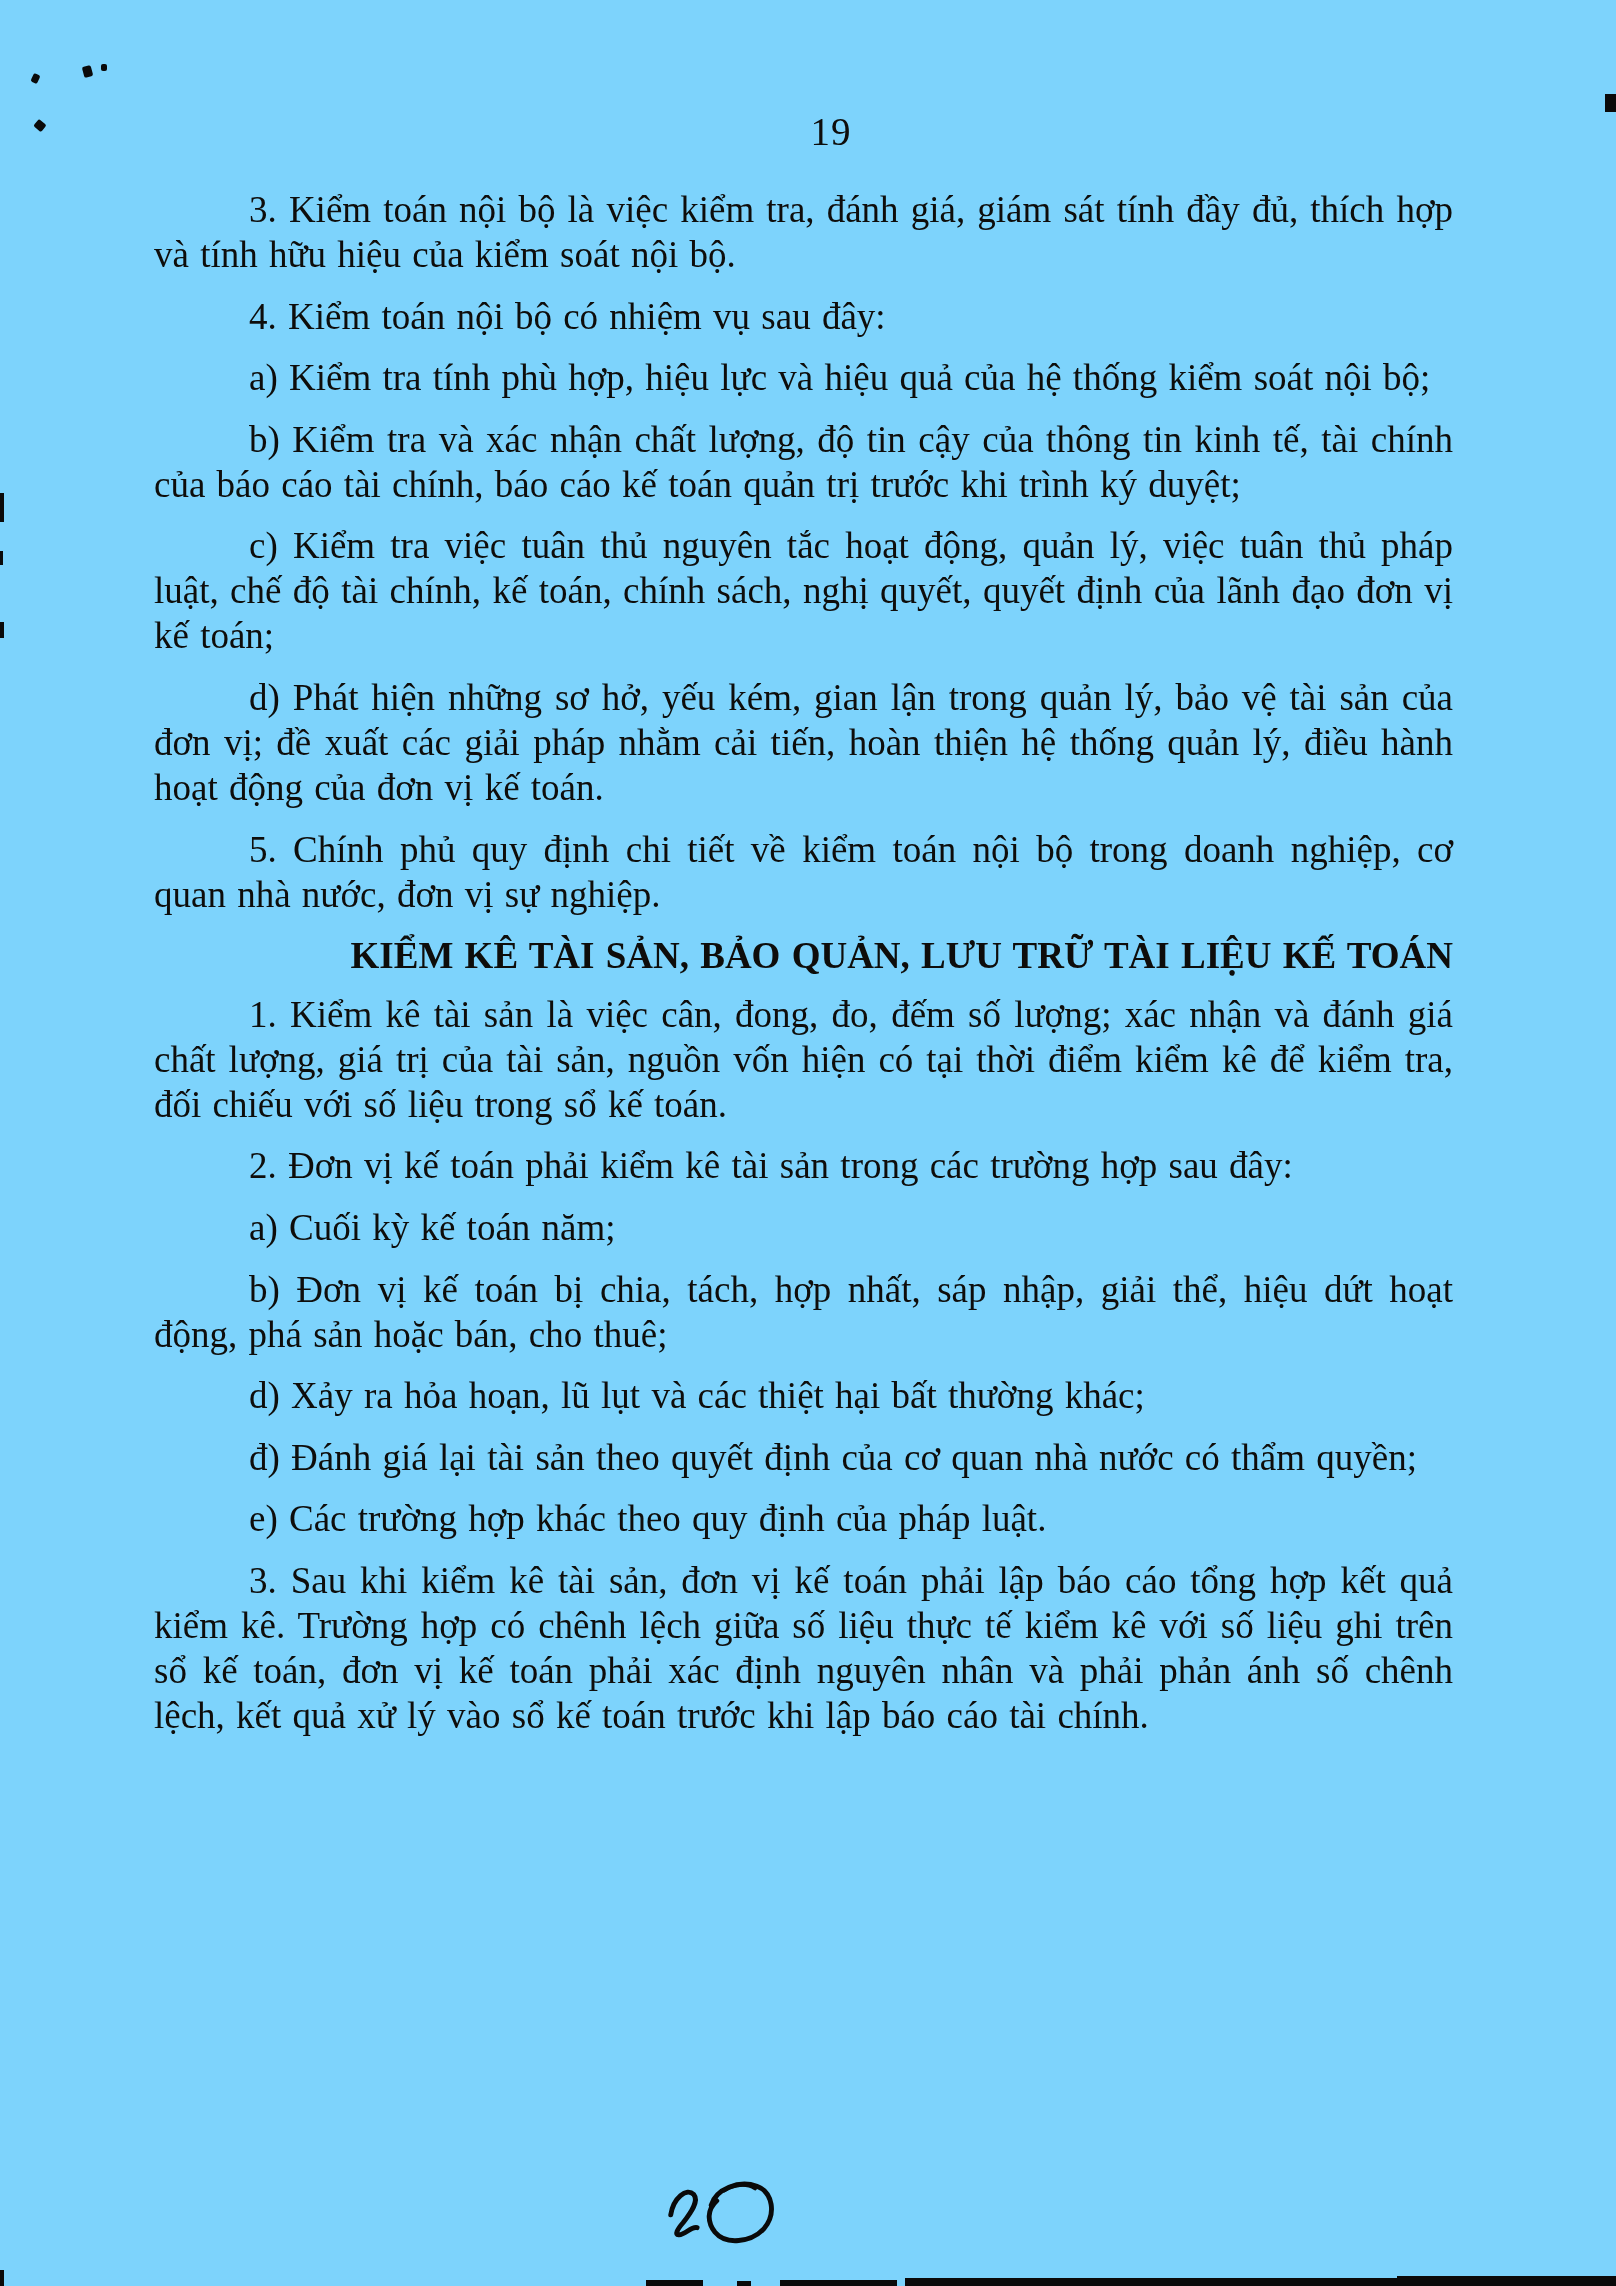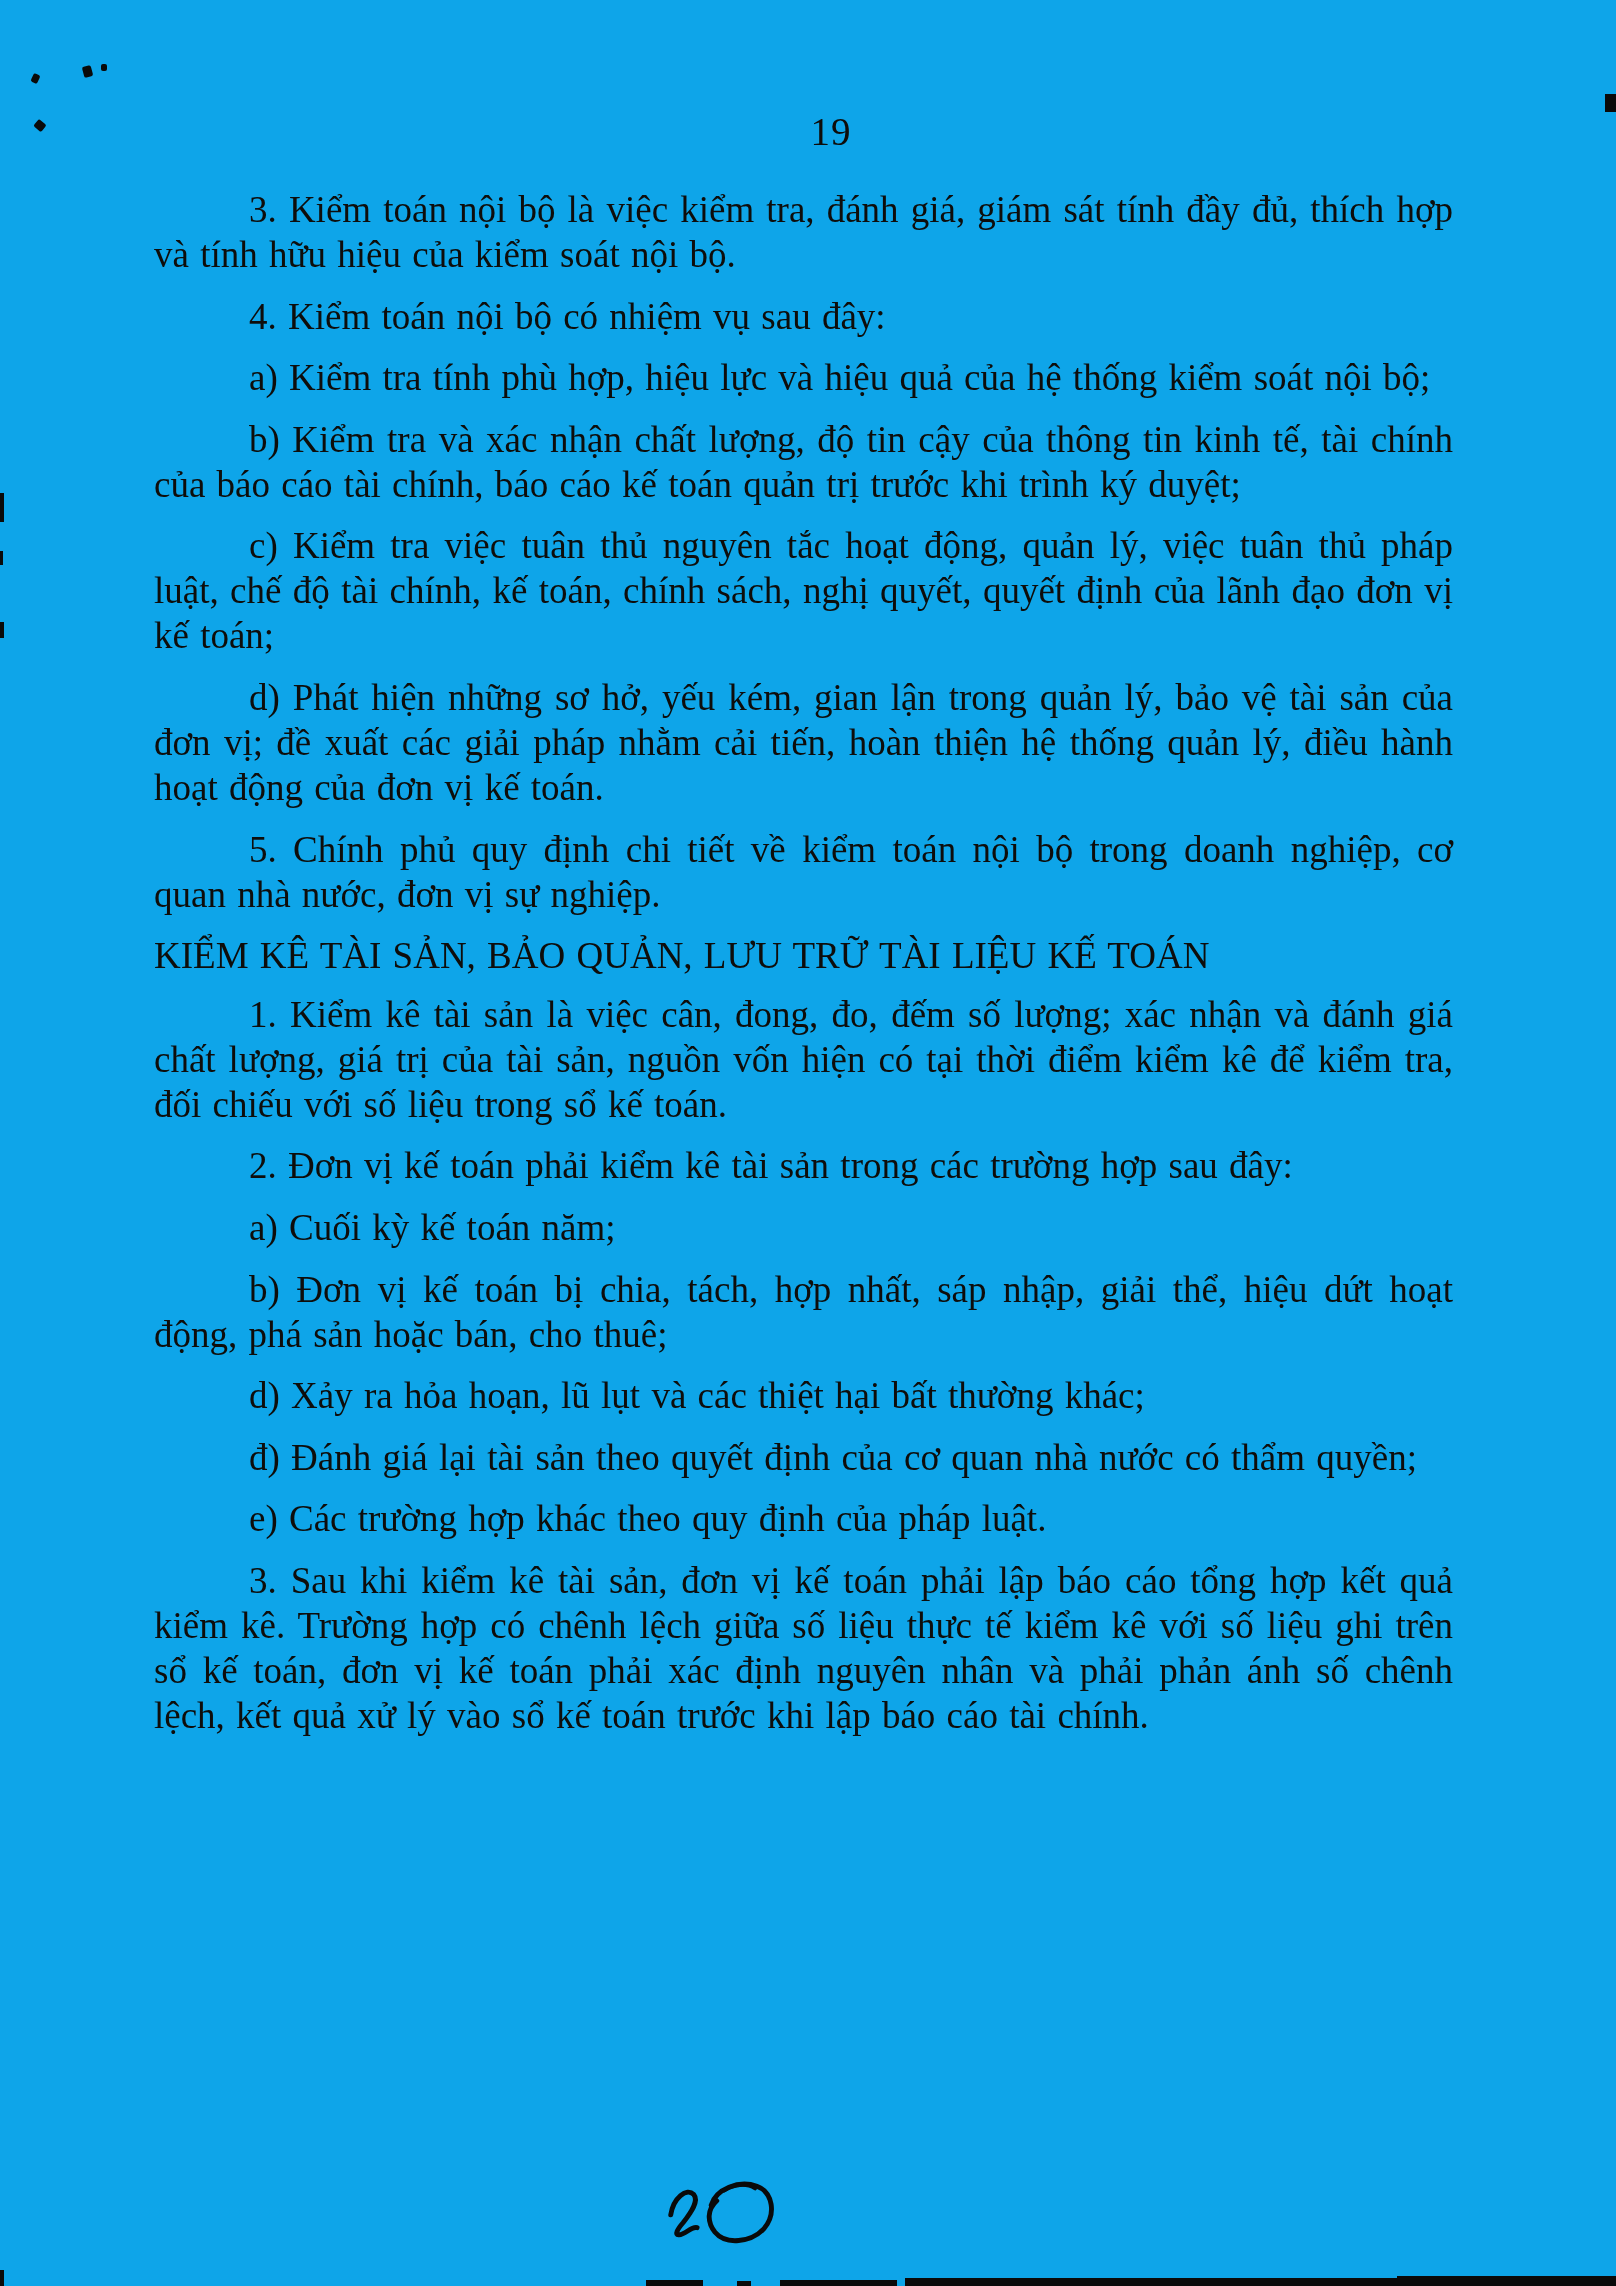--- a/index.html
+++ b/index.html
@@ -1,20 +1,20 @@
 <!DOCTYPE html>
 <html lang="vi"><head>
 <meta charset="utf-8">
 <style>
   html,body{margin:0;padding:0;background:#e8e8e8;}
   .page{
     position:relative;
     width:1617px;height:2287px;
     margin:0 auto;
-    background:#0ea5e9;
+    background:#7dd3fc;
     overflow:hidden;
     color:#0e0d0b;
     font-family:"Liberation Serif","DejaVu Serif",serif;
   }
   .page-number{
     padding-top:109px;
     text-align:center;
     font-size:39px;
     letter-spacing:1px;
     margin-left:45px;       
@@ -29,21 +29,21 @@
   .blk{
     margin:0 0 16.6px 0;
     text-align:justify;
     text-indent:95px;
   }
   .blk.section-label{
     text-align:center;text-indent:0;font-weight:bold;
     margin:5.9px 0 2.9px 0;
   }
   .blk.section-title{
-    text-align:left;text-indent:0;font-weight:normal;
+    text-align:right;text-indent:0;font-weight:bold;
     margin:0 0 13.7px 0;
   }
   .blk.article-title{
     text-align:left;font-weight:bold;
     margin:0 0 17.6px 0;
   }
   
   .handwritten{
     position:absolute;
     left:661px;top:2167px;

